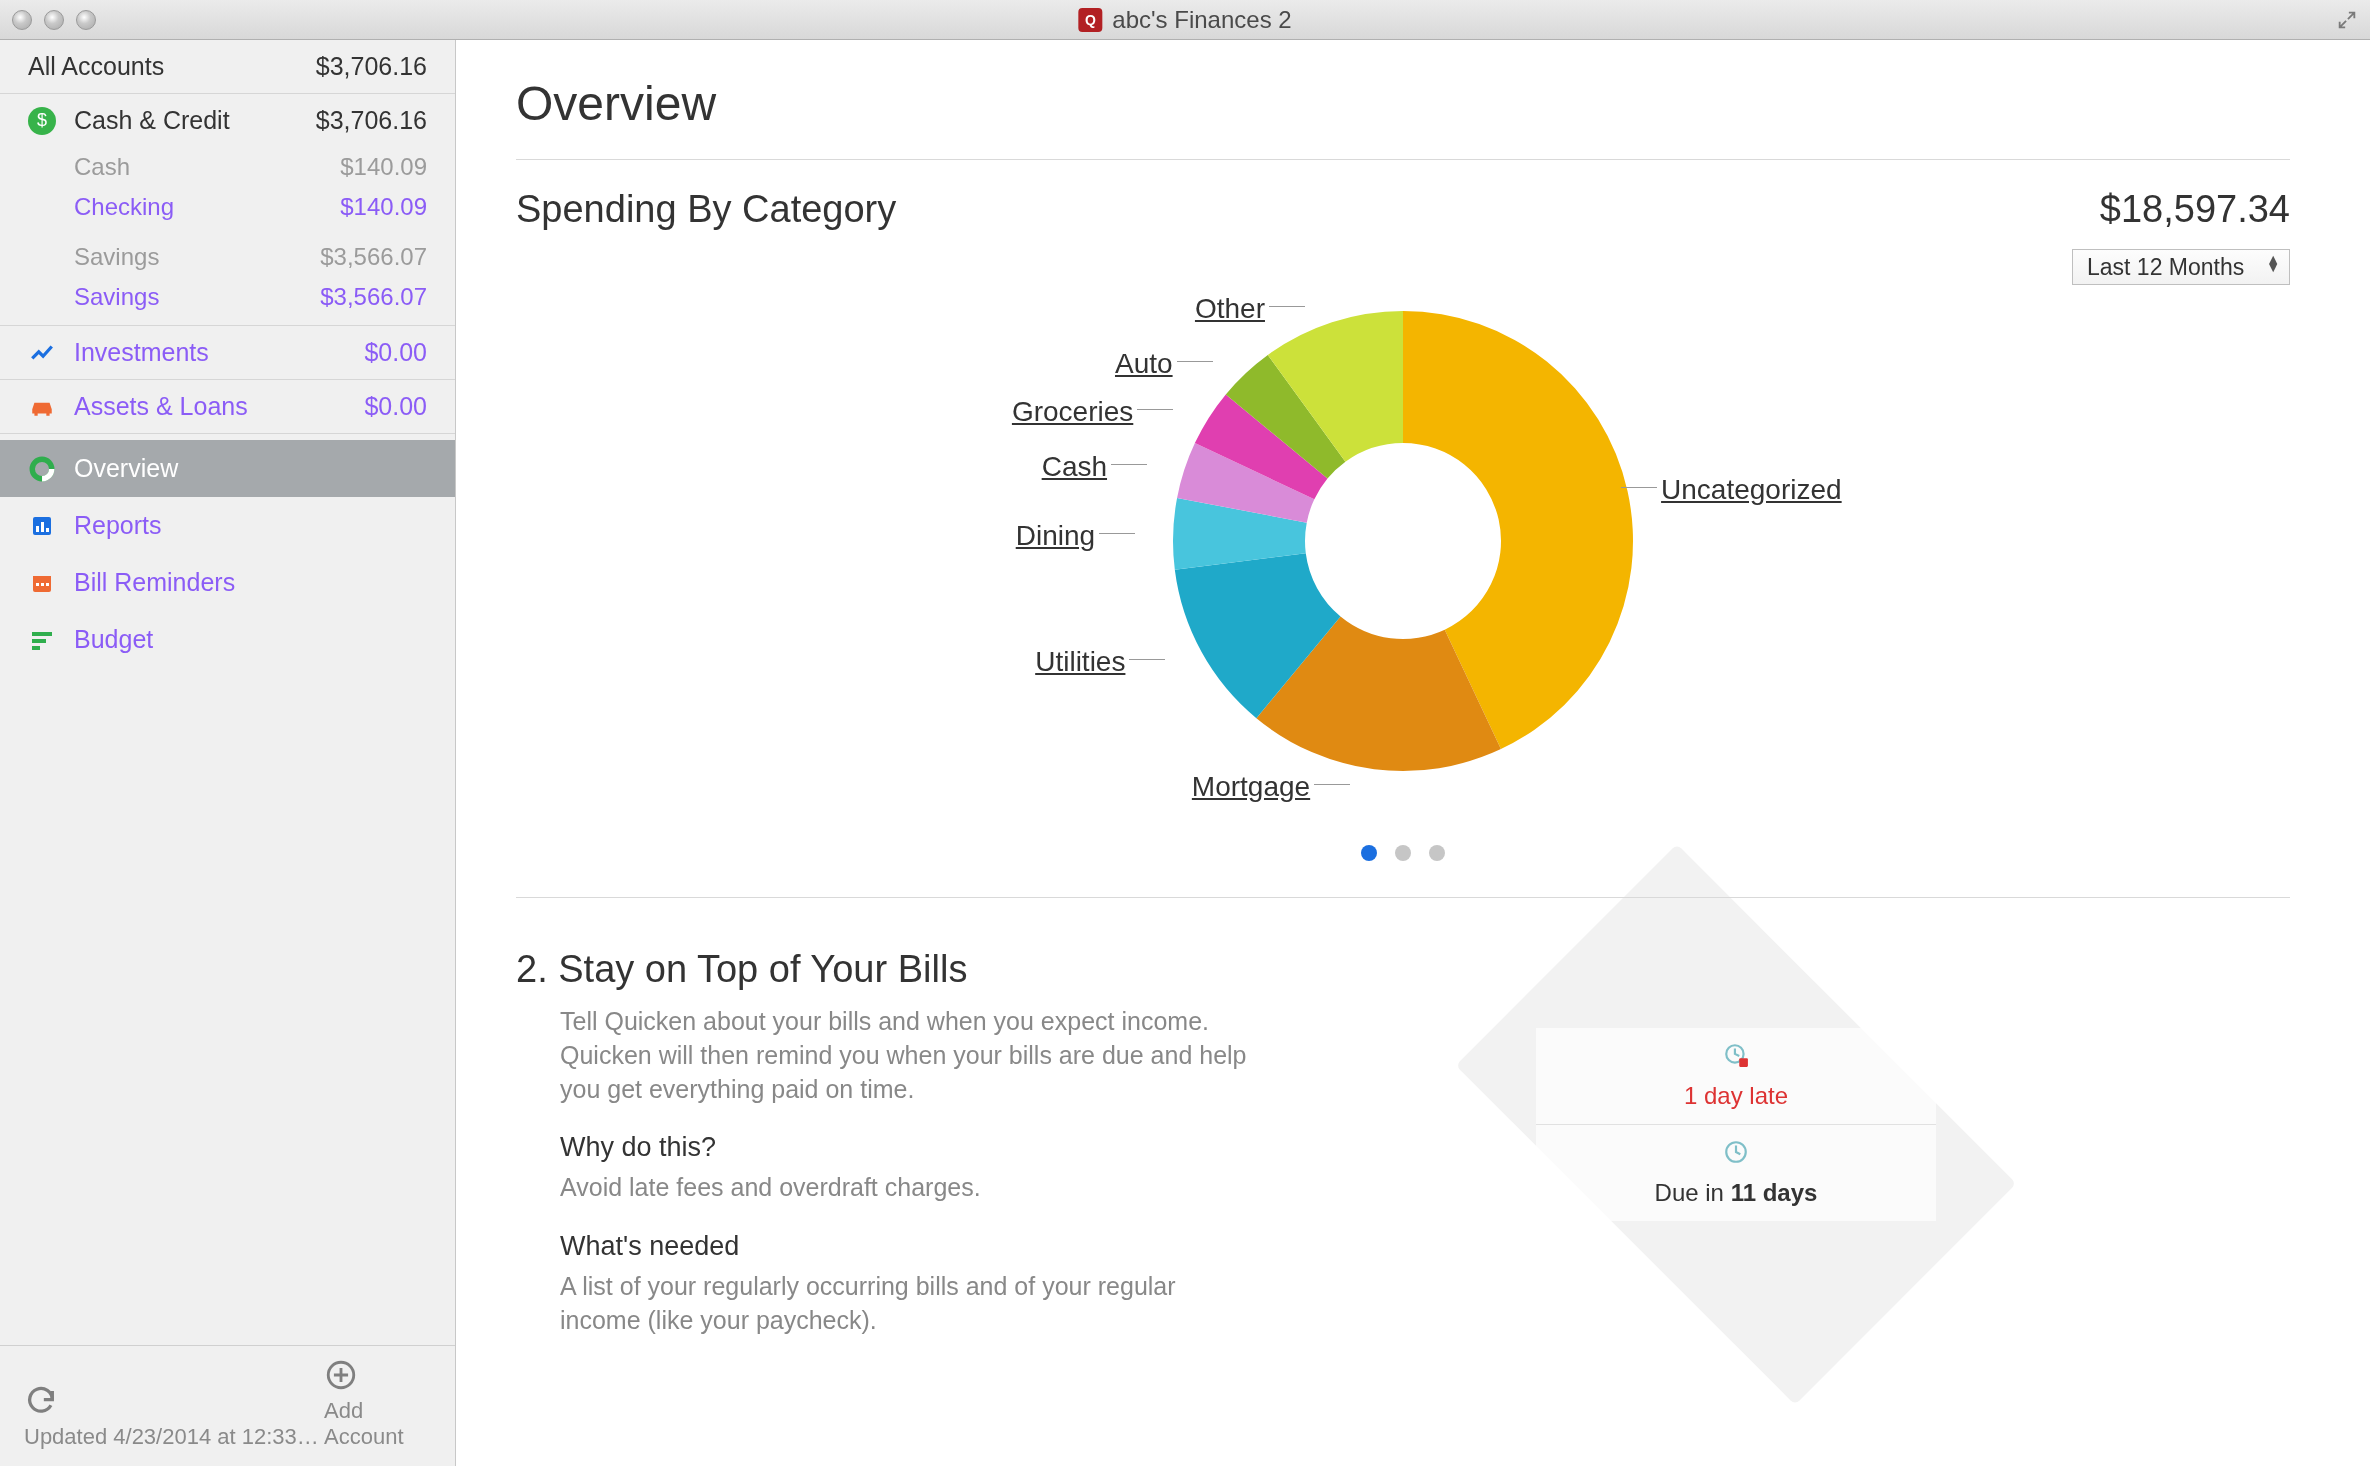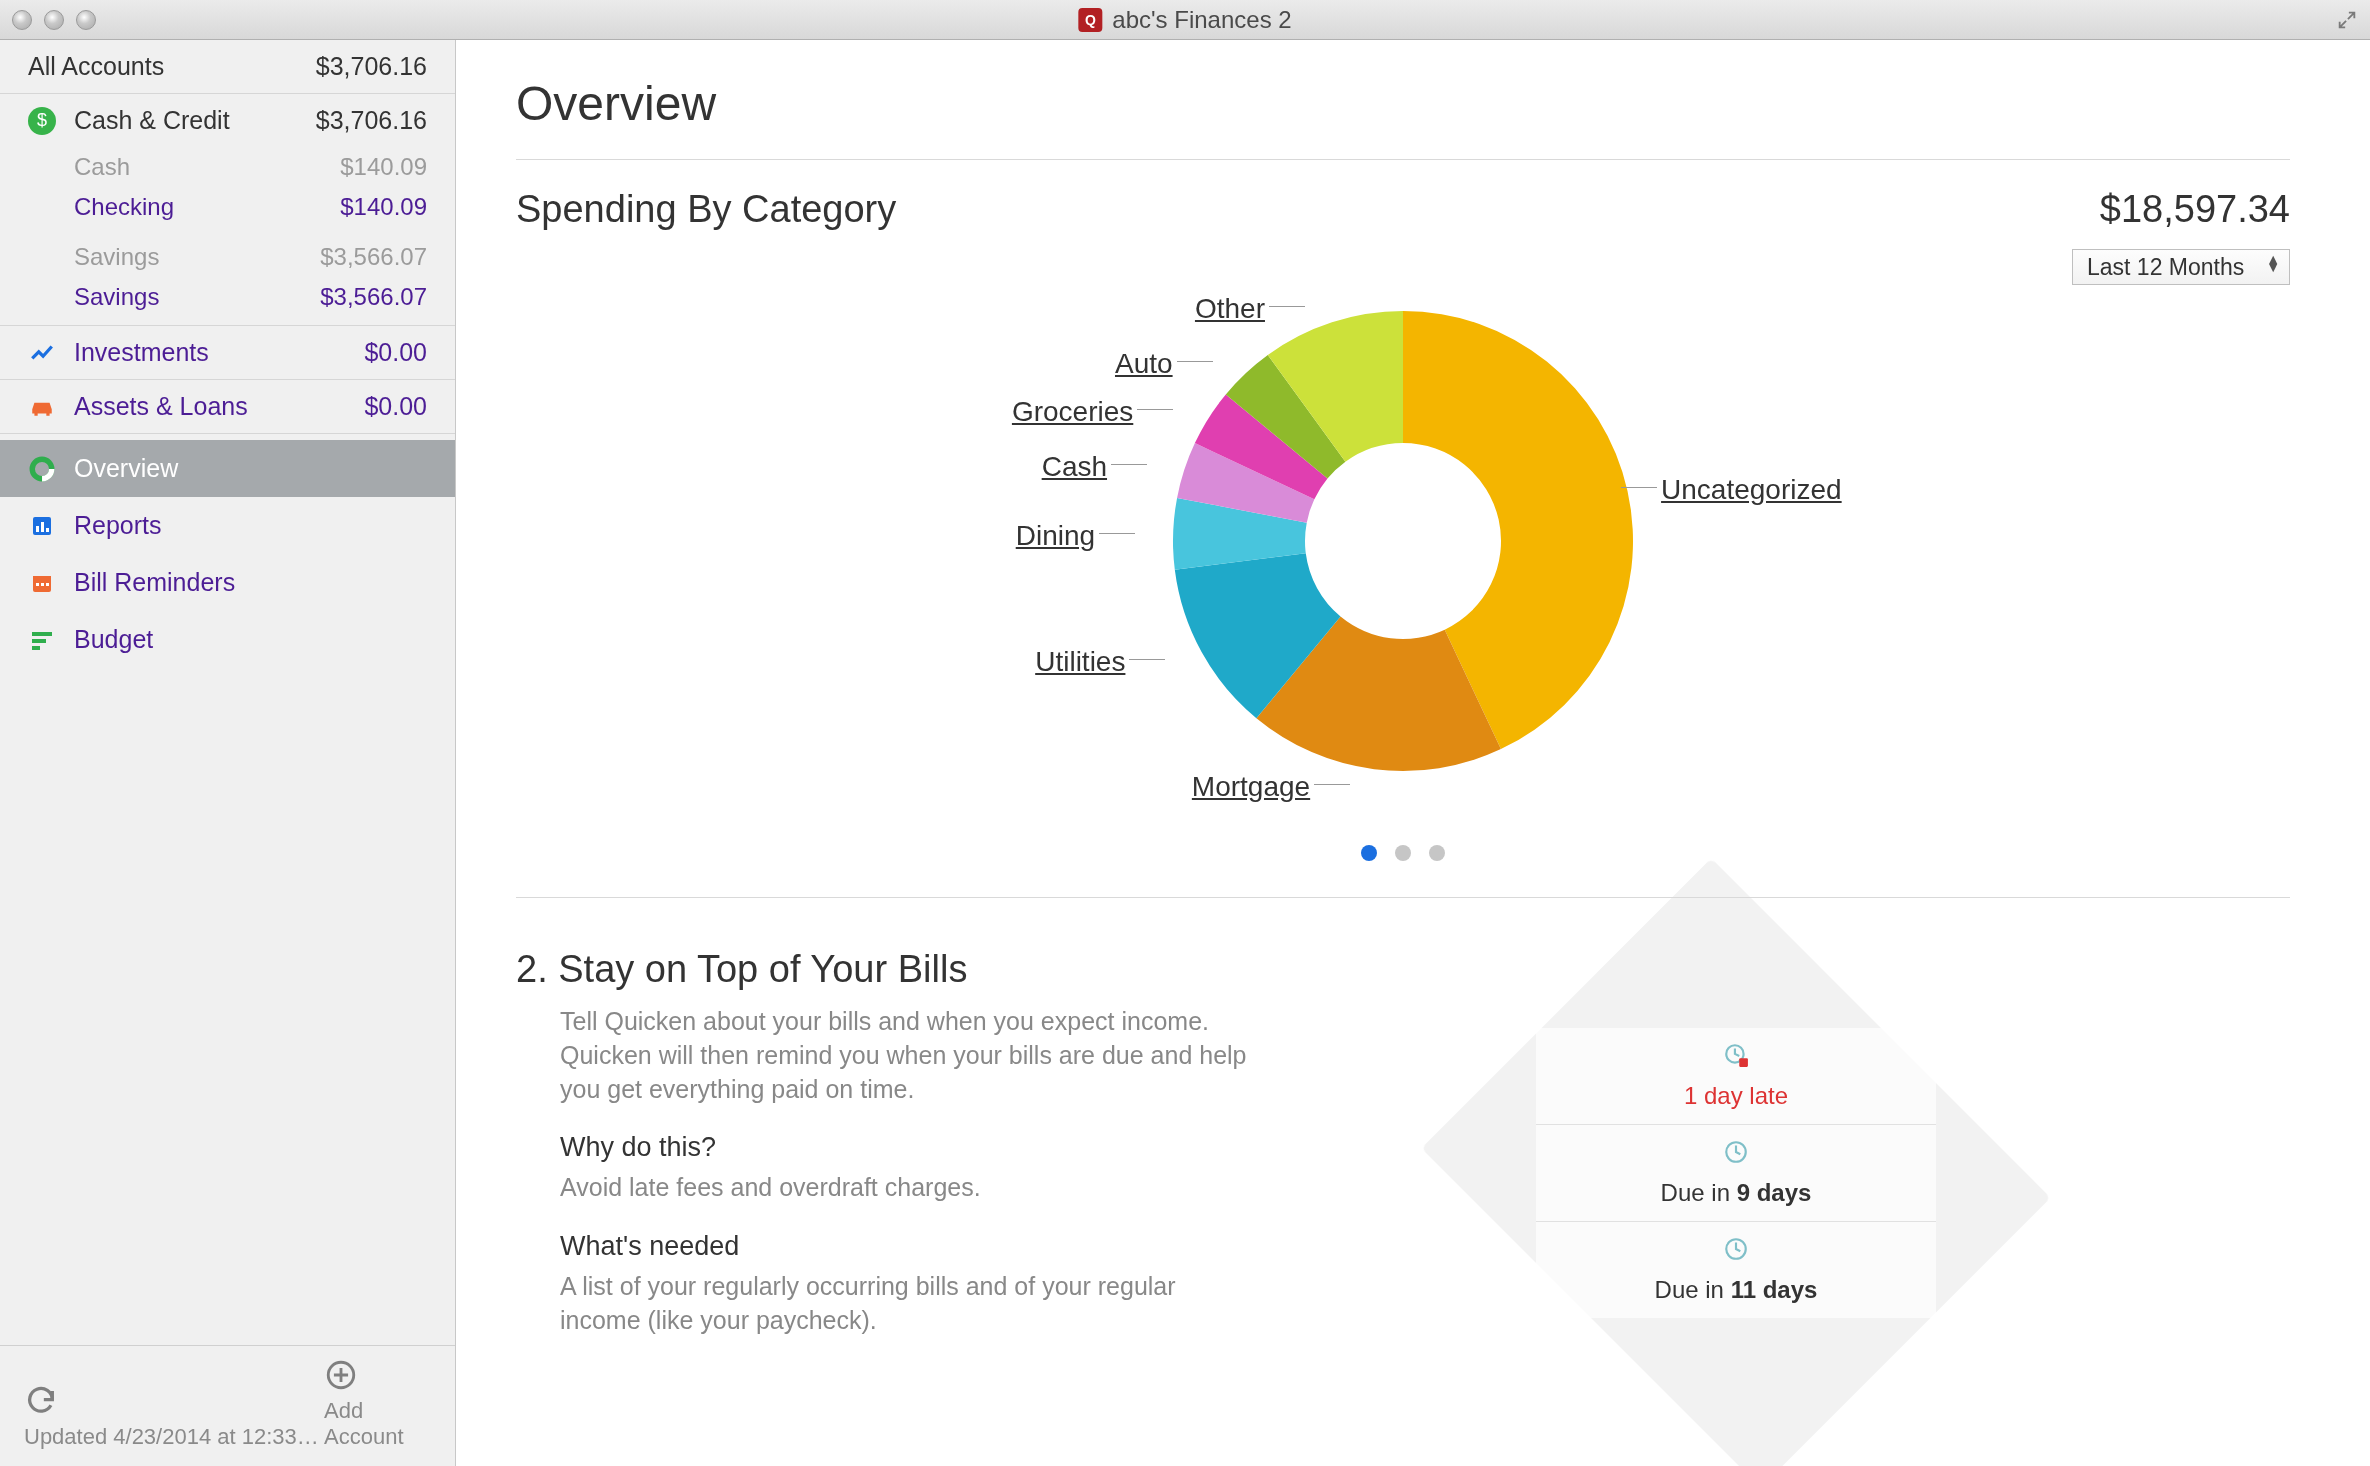--- a/index.html
+++ b/index.html
@@ -46,21 +46,21 @@
 .sidebar {
   width: 456px;
   background: #f0f0f0;
   border-right: 1px solid #c8c8c8;
   display:flex; flex-direction:column;
   font-size: 25px;
 }
 .sb-section { border-bottom: 1px solid #d6d6d6; }
 .sb-row {
   display:flex; align-items:center; padding: 12px 28px;
-  color:#4c1d95; gap:18px; cursor:pointer;
+  color:#8b5cf6; gap:18px; cursor:pointer;
 }
 .sb-row .icon { width:28px; display:flex; justify-content:center; }
 .sb-row .label { flex:1; }
 .sb-row .amt { font-variant-numeric: tabular-nums; }
 .sb-row.sub { padding-top:6px; padding-bottom:6px; font-size:24px; }
 .sb-row.sub .icon { visibility:hidden; }
 .sb-row.muted { color:#9b9b9b; }
 .sb-row.strong { color:#333; font-weight:500; }
 .sb-row.selected {
   background: #a5a9ac; color: white;
@@ -347,26 +347,19 @@
                 <path d="M11 6 L11 11 L15 13"></path>
                 <rect x="15" y="15" width="8" height="8" rx="1" fill="#d33" stroke="none"></rect>
               </svg>
             <span class="txt red">1 day late</span>
           </div>
           <div class="bill-row">
             <svg class="bill-icon" viewBox="0 0 24 24" fill="none" stroke="#7fbfc8" stroke-width="2">
                 <circle cx="12" cy="12" r="9"></circle>
                 <path d="M12 6 L12 12 L16 14"></path>
               </svg>
-            <span class="txt"><span>Due in </span><b>9 days</b></span>
-          </div>
-          <div class="bill-row">
-            <svg class="bill-icon" viewBox="0 0 24 24" fill="none" stroke="#7fbfc8" stroke-width="2">
-                <circle cx="12" cy="12" r="9"></circle>
-                <path d="M12 6 L12 12 L16 14"></path>
-              </svg>
             <span class="txt"><span>Due in </span><b>11 days</b></span>
           </div>
         </div>
       </div>
     </div>
   </div>
 </div>
 
 </body></html>

